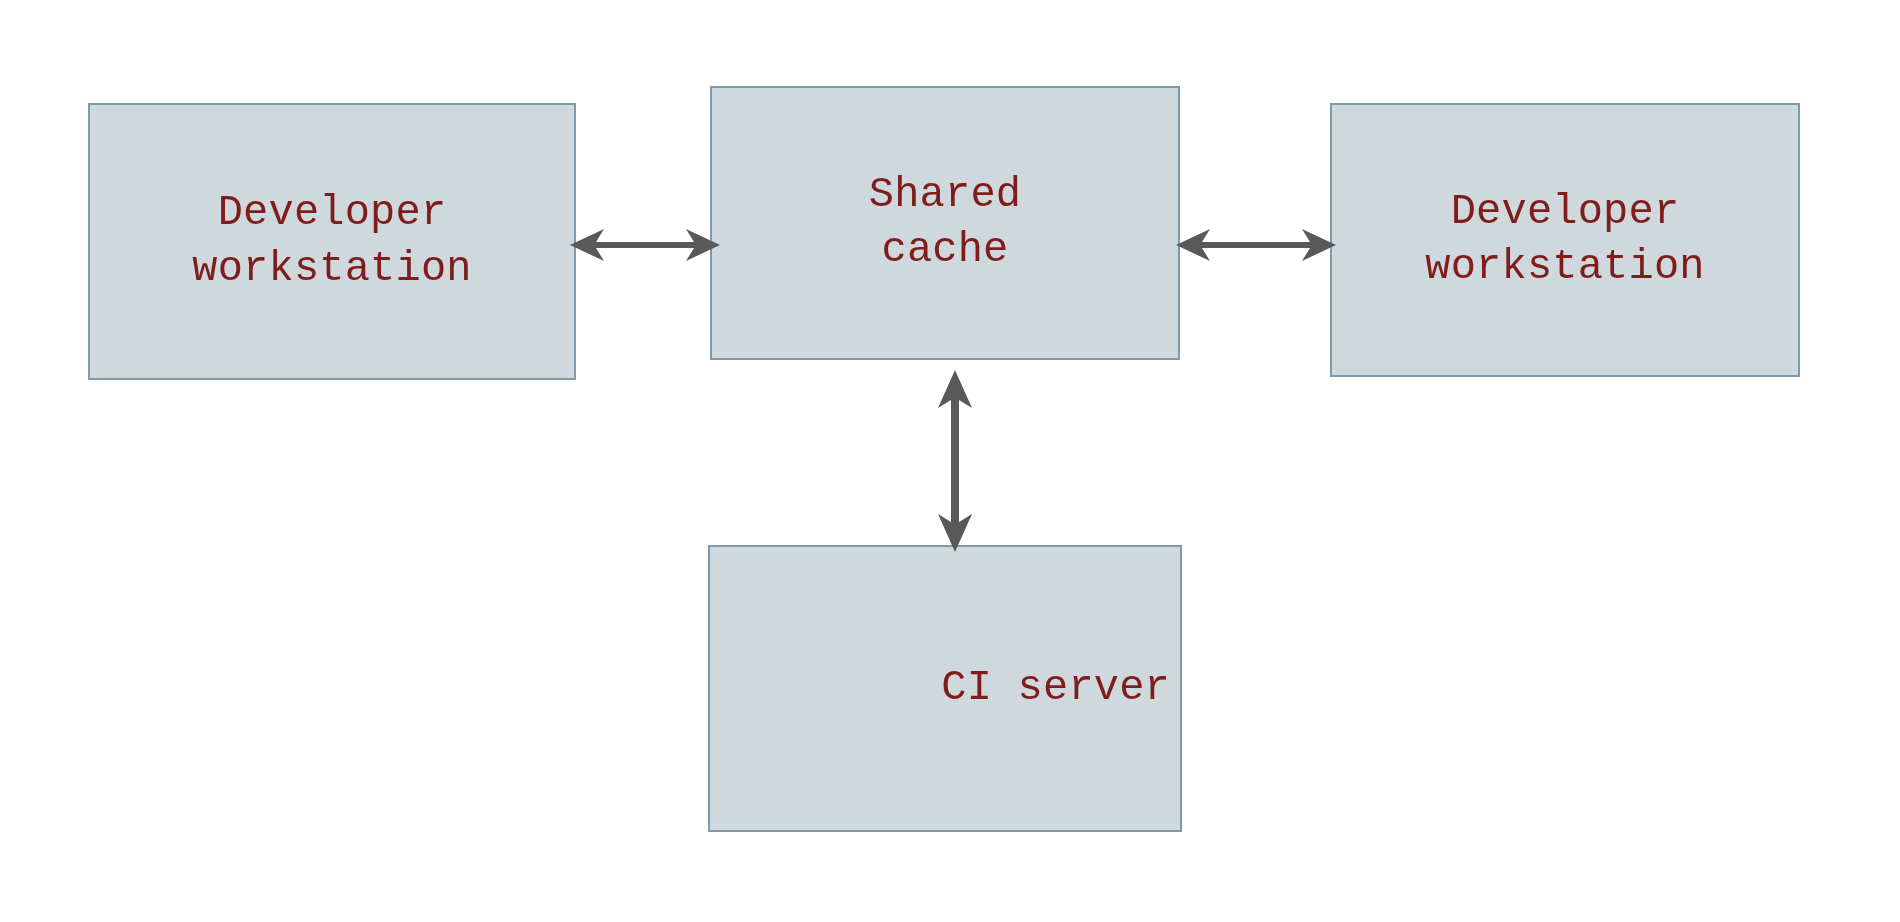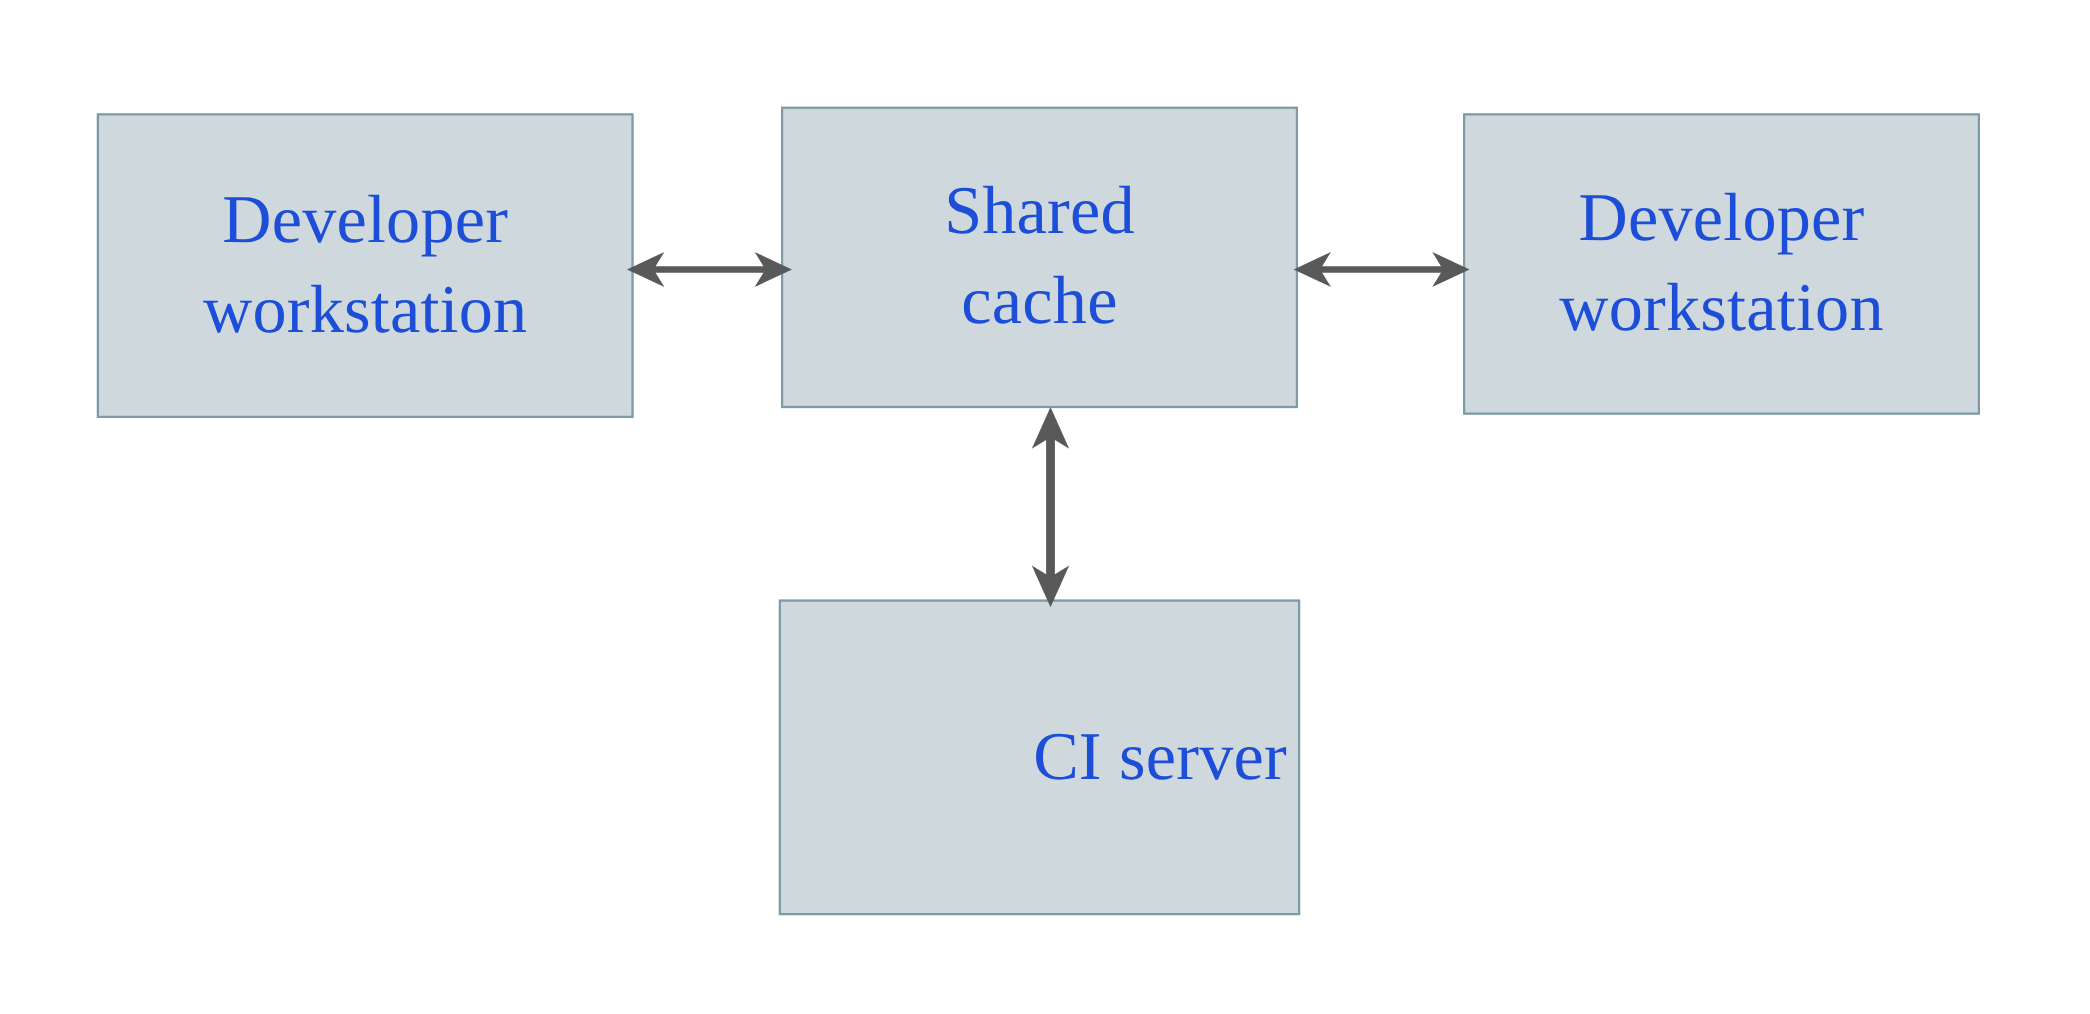--- a/index.html
+++ b/index.html
@@ -22,32 +22,32 @@
     position: absolute;
     box-sizing: border-box;
     background: #cfd8dc;
     border: 2px solid #7d9aa8;
     display: flex;
     align-items: center;
     justify-content: center;
     text-align: center;
   }
   .node-label {
-    font-family: Liberation Serif, serif;
-    font-size: 62px;
+    font-family: Liberation Mono, monospace;
+    font-size: 42px;
     line-height: 1.32;
-    color: #1d4ed8;
+    color: #7f1d1d;
     font-weight: 400;
     letter-spacing: 0.2px;
     white-space: pre-line;
     padding: 0 10px;
   }
   
   #node-dev-left  { left: 88px;   top: 103px; width: 488px; height: 277px; }
-  #node-cache     { left: 710px;  top: 97px; width: 470px; height: 274px; justify-content: center; }
+  #node-cache     { left: 710px;  top: 86px; width: 470px; height: 274px; justify-content: center; }
   #node-dev-right { left: 1330px; top: 103px; width: 470px; height: 274px; }
   #node-ci        { left: 708px;  top: 545px; width: 474px; height: 287px; justify-content: flex-end; }
 
   .connector {
     position: absolute;
     overflow: visible;
   }
   #conn-left  { left: 570px;  top: 205px; width: 150px; height: 80px; }
   #conn-right { left: 1176px; top: 205px; width: 160px; height: 80px; }
   #conn-down  { left: 915px;  top: 370px; width: 80px;  height: 182px; }

